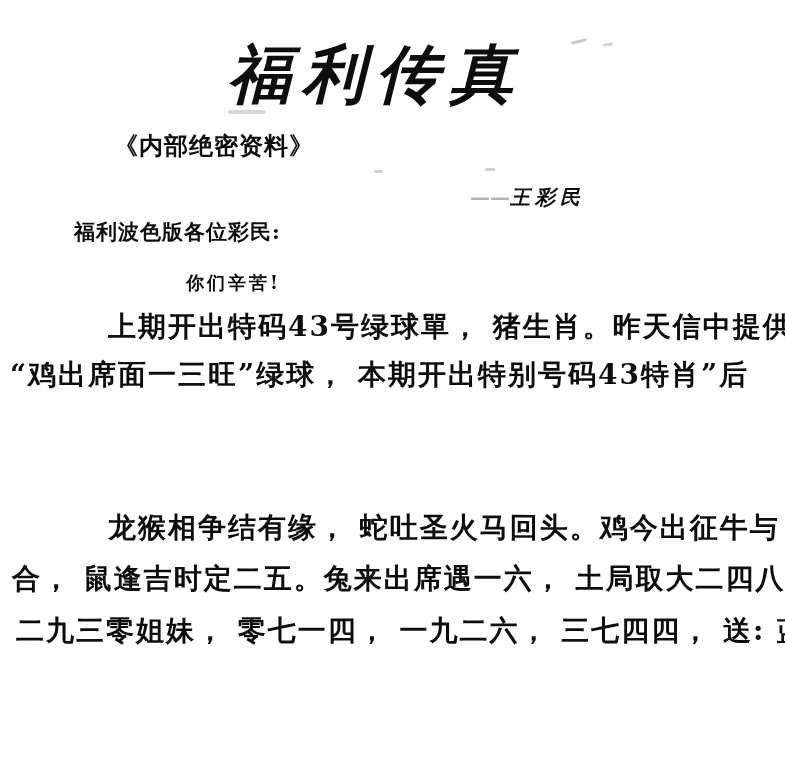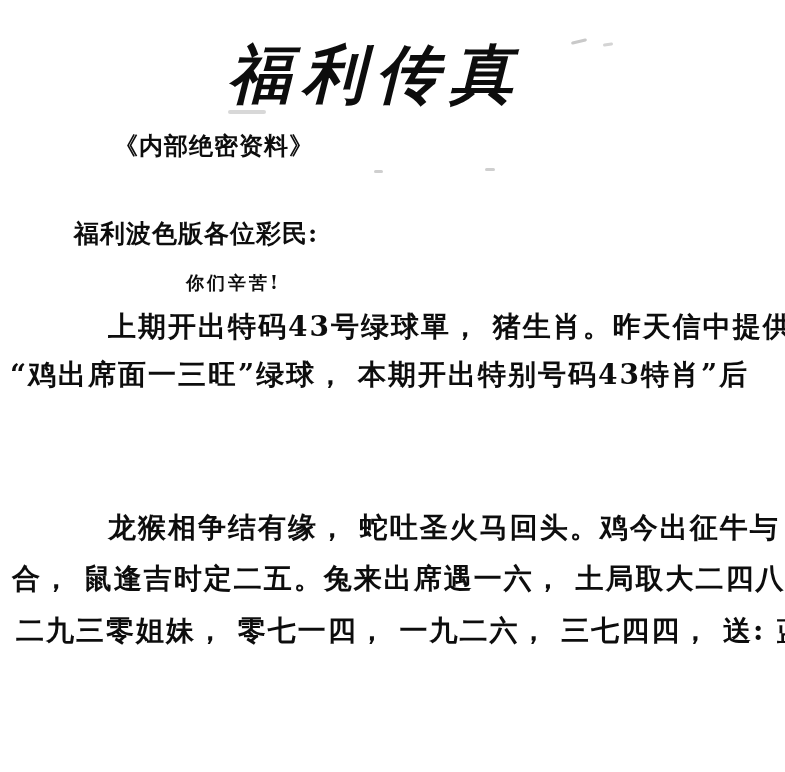--- a/index.html
+++ b/index.html
@@ -42,21 +42,21 @@
   }
   .signature {
     left: 470px; top: 186px;
     font-size: 20px;
     letter-spacing: 5px;
   }
   .sig-dash { color: #b3b3b3; letter-spacing: 0; font-style: normal; }
   .sig-name { font-style: italic; }
   .salutation {
     left: 74px; top: 220px;
-    font-size: 25px;
+    font-size: 21px;
     letter-spacing: 1px;
   }
   .greeting {
     left: 186px; top: 273px;
     font-size: 18px;
     letter-spacing: 3px;
   }
   .bodyline {
     font-size: 28px;
     letter-spacing: 2px;
@@ -86,20 +86,23 @@
 </style>
 </head>
 <body>
 
 <div class="page">
 
   <h1 class="txt title">福利传真</h1>
 
   <div class="txt classification">《内部绝密资料》</div>
 
+  <div class="txt signature">
+    <span class="sig-dash">——</span><span class="sig-name">王彩民</span>
+  </div>
 
   <div class="txt salutation">福利波色版各位彩民:</div>
 
   <div class="txt greeting">你们辛苦!</div>
 
   <div class="txt bodyline p1-0">上期开出特码43号绿球單， 猪生肖。昨天信中提供</div>
   <div class="txt bodyline p1-1">“鸡出席面一三旺”绿球， 本期开出特别号码43特肖”后</div>
 
   <div class="txt bodyline p2-0">龙猴相争结有缘， 蛇吐圣火马回头。鸡今出征牛与</div>
   <div class="txt bodyline p2-1">合， 鼠逢吉时定二五。兔来出席遇一六， 土局取大二四八。</div>

